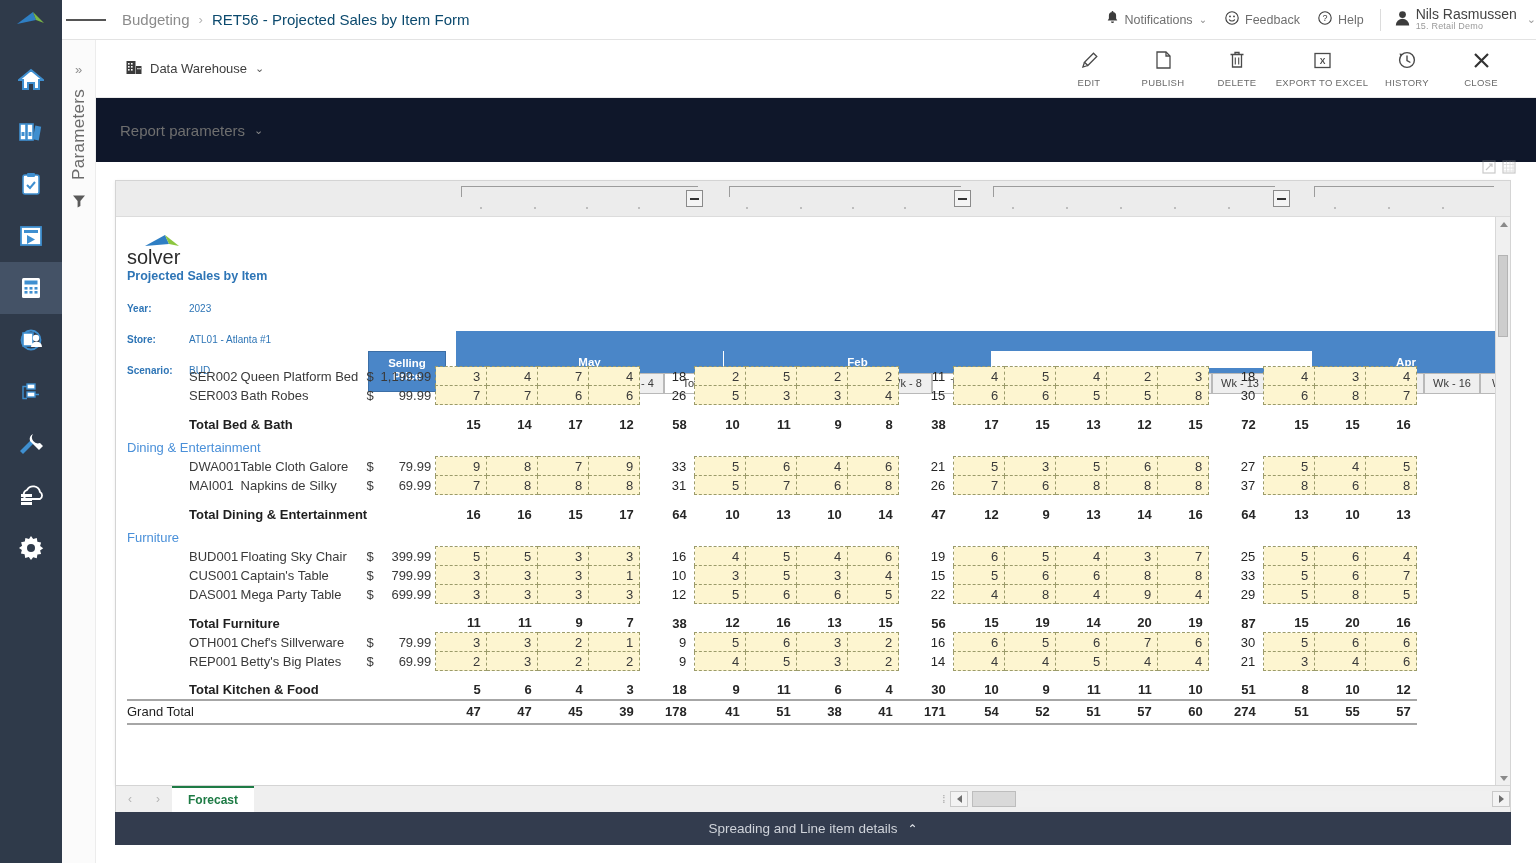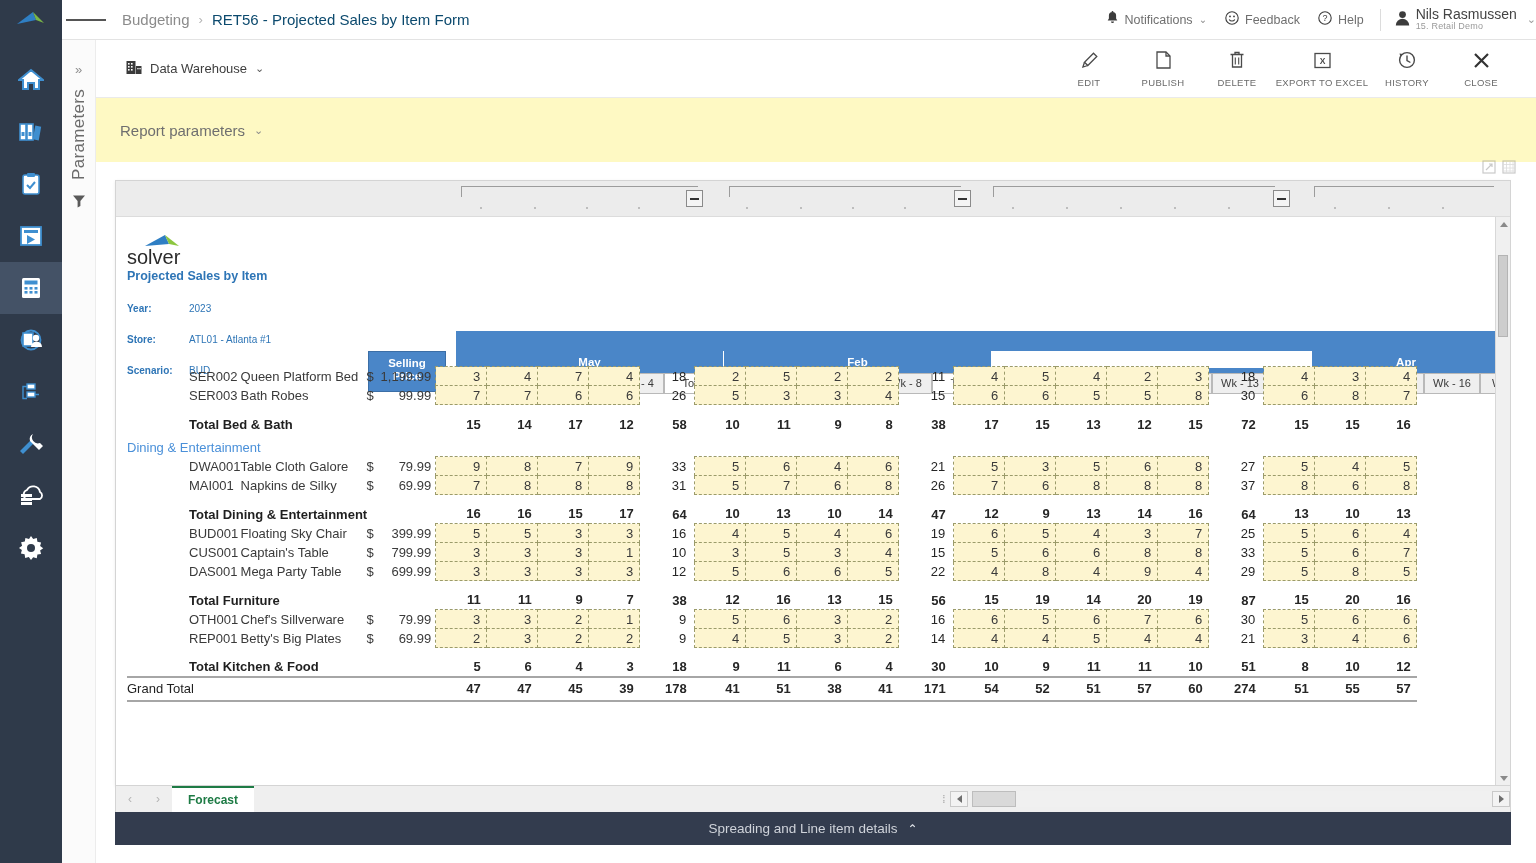--- a/index.html
+++ b/index.html
@@ -70,21 +70,21 @@
     display:flex; flex-direction:column; align-items:center; padding-top: 22px;
   }
   .chev-rt { color:#8e8e8e; font-size: 13px; cursor:pointer; }
   .param-vert {
     writing-mode: vertical-rl; transform: rotate(180deg);
     font-size: 17px; color:#6b6b6b; margin-top: 12px; letter-spacing:.3px; cursor:pointer;
   }
   .funnel { margin-top: 14px; cursor:pointer; }
 
   
-  .rp-row { position:absolute; left:96px; top:98px; width:1440px; height:64px; background:#fef9c3; display:flex; align-items:center; }
+  .rp-row { position:absolute; left:96px; top:98px; width:1440px; height:64px; background:#0f172a; display:flex; align-items:center; }
   .rp-text { margin-left: 24px; font-size: 15px; color:#6f6f6f; cursor:pointer; }
   .rp-caret { margin-left: 9px; color:#8b8b8b; font-size: 11px; }
 
   
   .mini-icons { position:absolute; right: 20px; top: 160px; display:flex; gap:6px; }
   .mini-icons div { cursor:pointer; opacity:.45; }
 
   
   .reportframe {
     position:absolute; left:115px; top:180px; width: 1396px; height: 606px;
@@ -734,20 +734,23 @@
             <td class="c-wk num">9</td>
             <td class="c-wk num">13</td>
             <td class="c-wk num">14</td>
             <td class="c-wk num">16</td>
             <td class="c-tot num">64</td>
             <td class="c-wk num">13</td>
             <td class="c-wk num">10</td>
             <td class="c-wk num">13</td>
           </tr>
 
+          <tr class="r-grp">
+            <td class="grp-label" colspan="23">Furniture</td>
+          </tr>
 
           <tr class="r-item">
             <td class="c-code">BUD001</td>
             <td class="c-name">Floating Sky Chair</td>
             <td class="c-cur">$</td>
             <td class="c-price">399.99</td>
             <td class="c-wk inp">5</td>
             <td class="c-wk inp">5</td>
             <td class="c-wk inp">3</td>
             <td class="c-wk inp">3</td>

